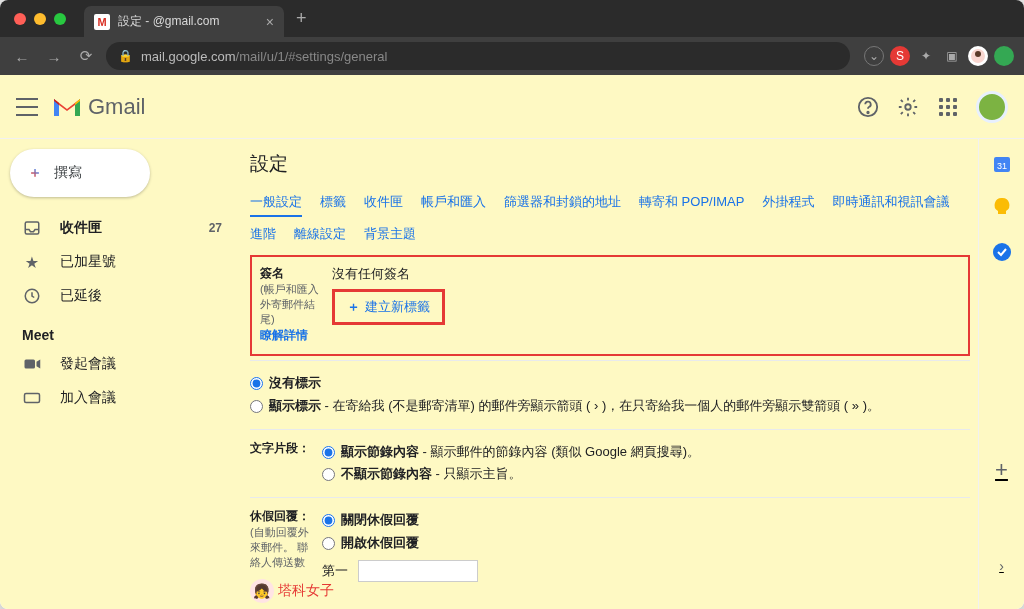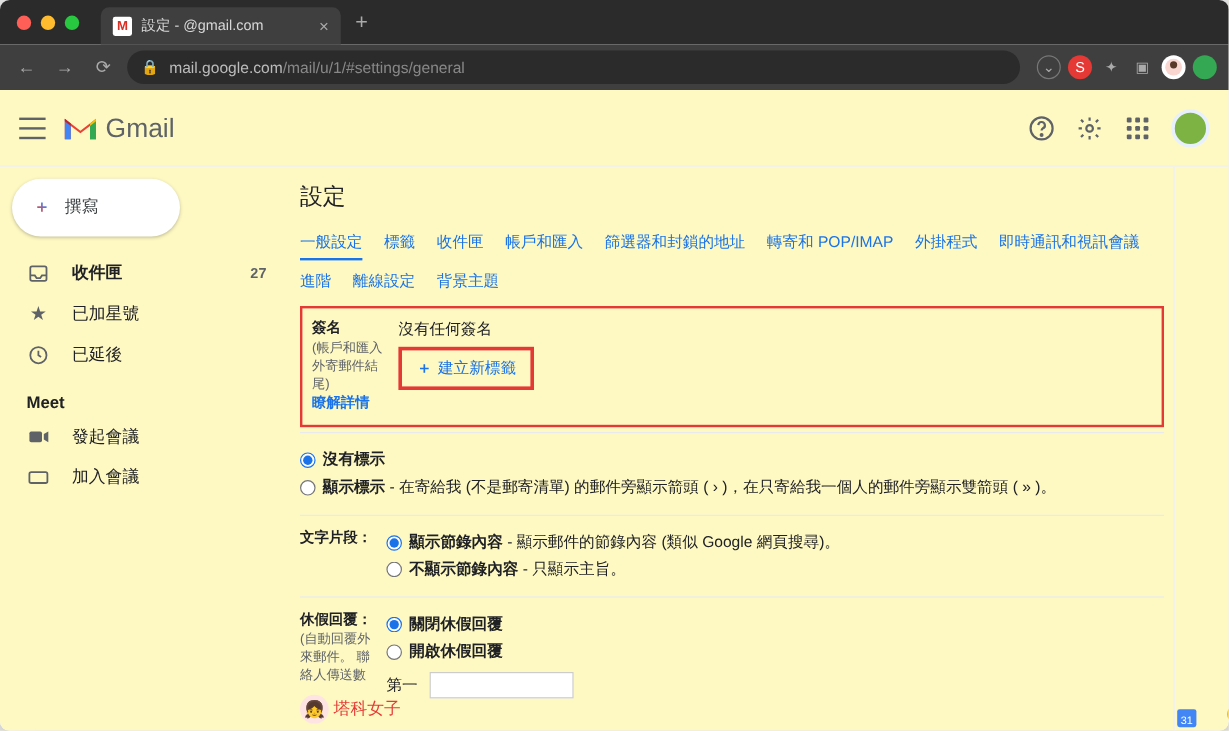--- a/index.html
+++ b/index.html
@@ -68,21 +68,21 @@
     .sb-body { flex:1; font-size:13px; }
     .sb-body .bold { font-weight:bold; }
     .sb-body .opt { display:flex; align-items:flex-start; gap:6px; margin:2px 0; line-height:1.6;}
     .sb-body input[type=radio]{ margin-top:4px; accent-color:#1a73e8;}
     .link { color:#1a73e8; text-decoration:none; cursor:pointer;}
 
     .sig-section { border:2px solid #e53935; padding:8px 8px 10px 8px; margin-bottom:4px;}
     .new-label-btn { display:inline-flex; align-items:center; gap:5px; border:3px solid #e53935; padding:6px 12px; margin:6px 0 4px 0; color:#1a73e8; cursor:pointer; font-size:13px;}
 
     
-    .side-rail { width:46px; border-left:1px solid #f1f1f1; display:flex; flex-direction:row; align-items:flex-end; padding-top:14px; gap:22px;text-decoration:underline;}
+    .side-rail { width:46px; border-left:1px solid #f1f1f1; display:flex; flex-direction:column; align-items:center; padding-top:14px; gap:22px;text-decoration:underline;}
     .rail-ico { width:22px; height:22px; cursor:pointer; display:flex; align-items:center; justify-content:center; font-size:14px;}
 
     .watermark { position:absolute; left:10px; bottom:6px; display:flex; align-items:center; gap:4px; font-size:14px; color:#e53935;}
     .watermark .wm-ico { width:24px; height:24px; border-radius:50%; background:#ffe4e4; display:flex; align-items:center; justify-content:center;}
 
     svg { display:block; }
   </style>
 </head>
 <body>
 

